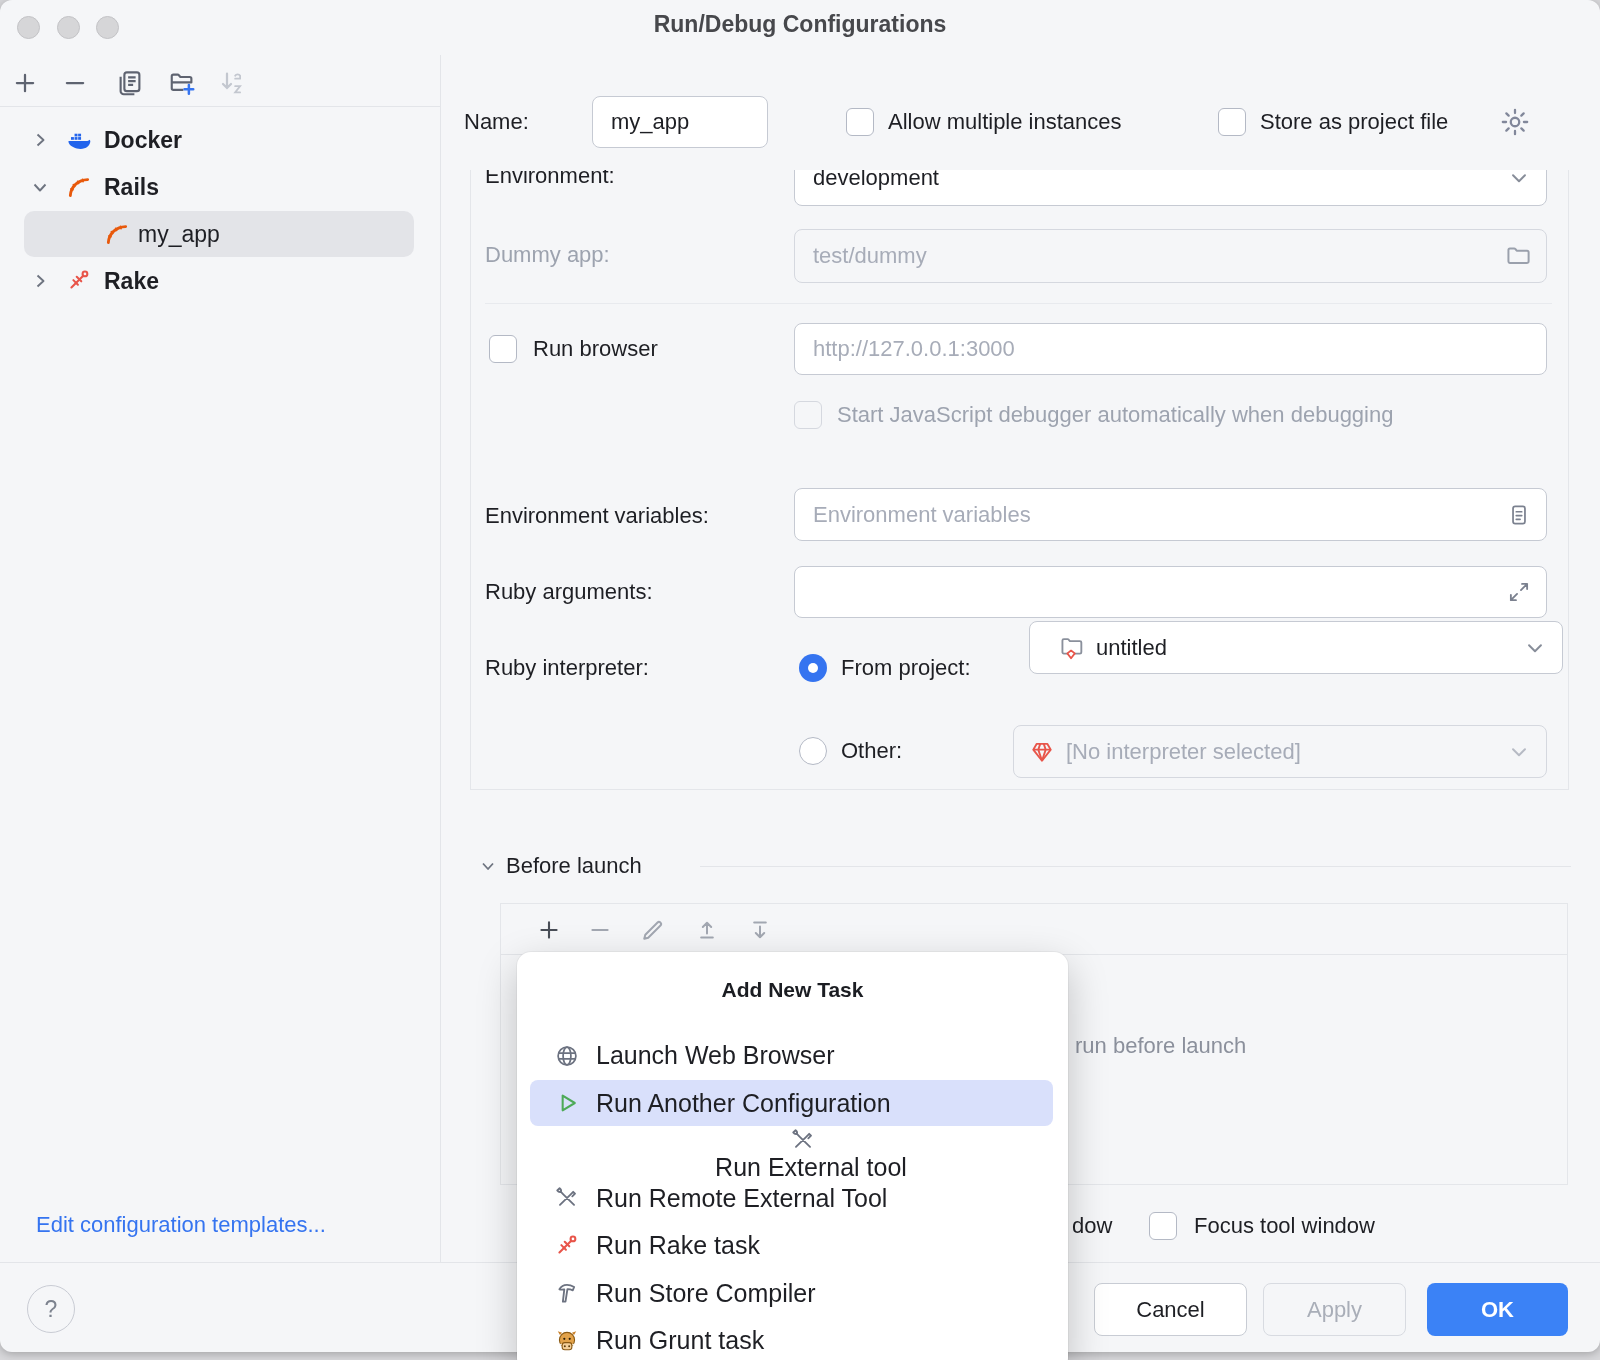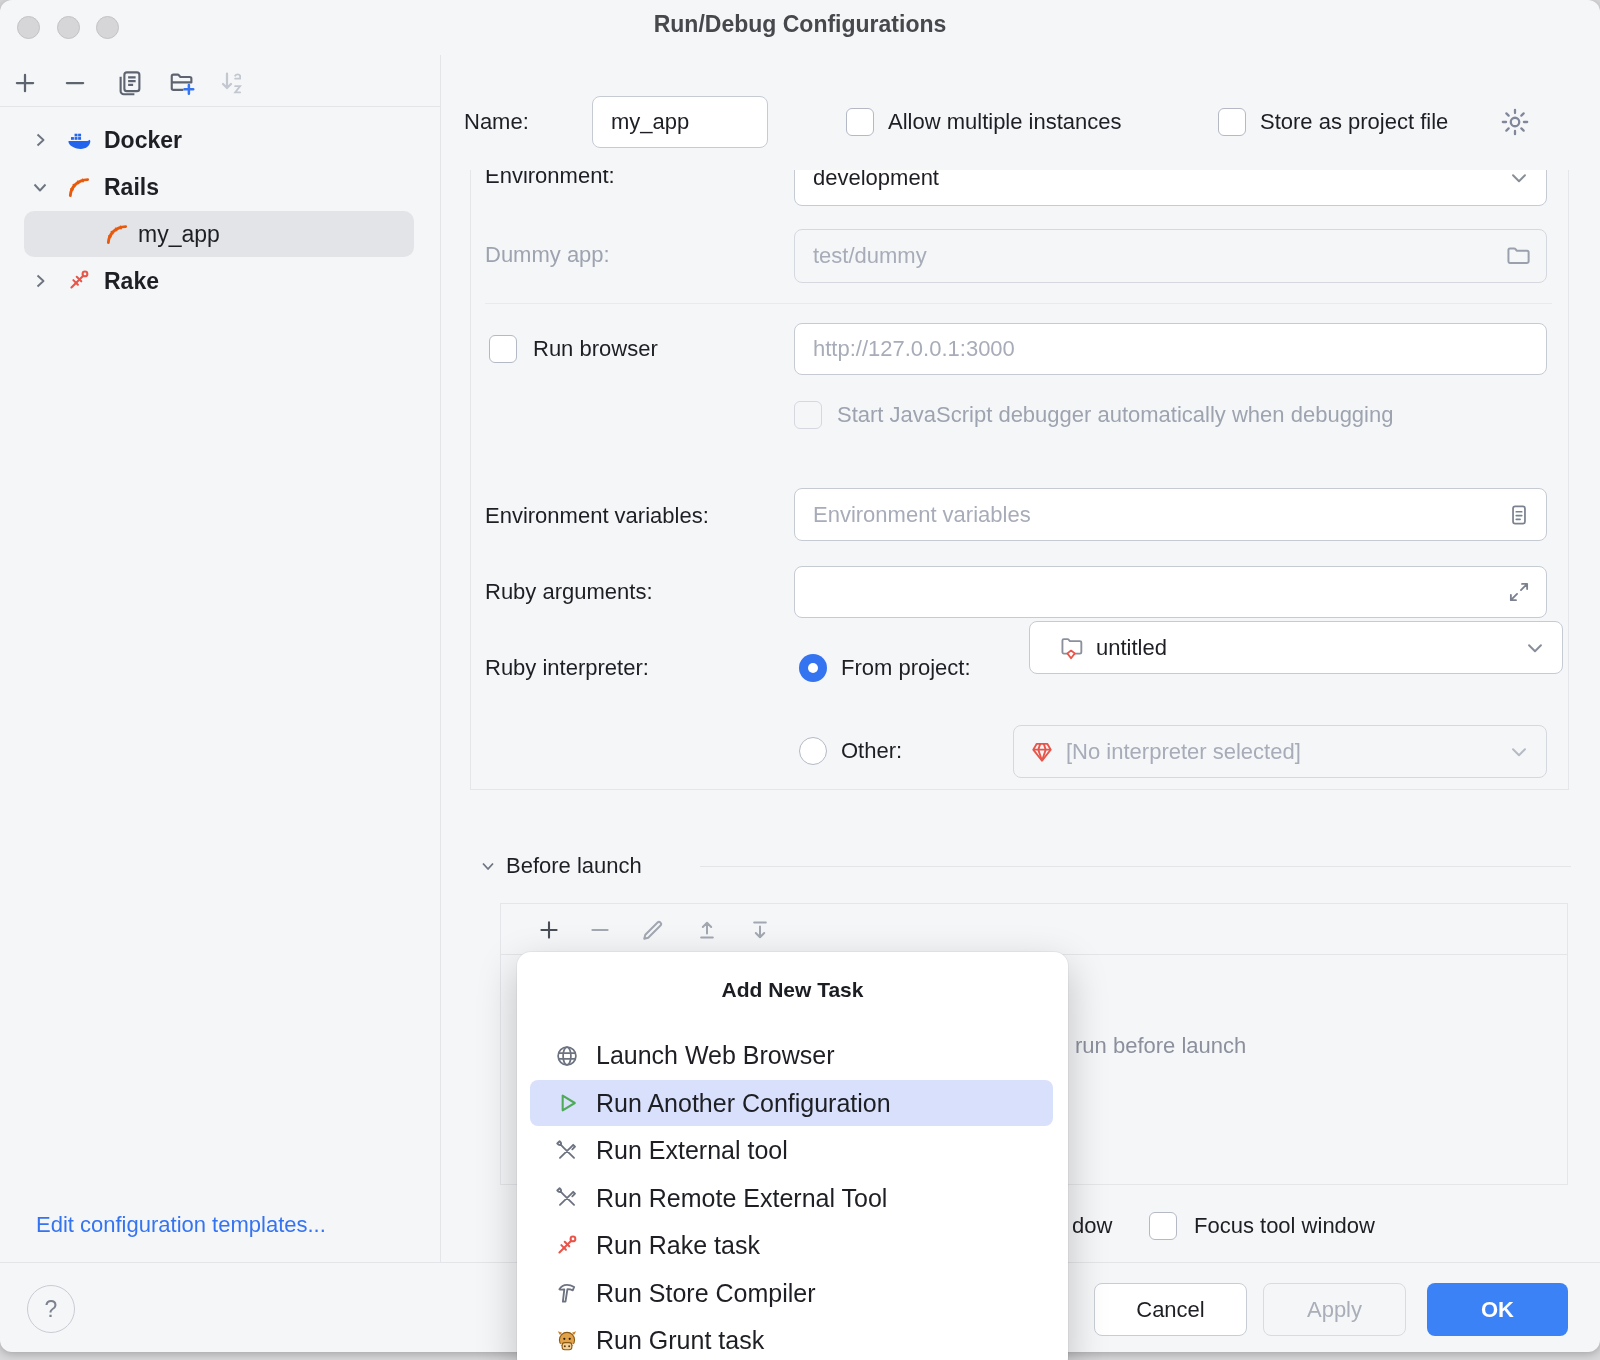--- a/index.html
+++ b/index.html
@@ -359,21 +359,21 @@
 
     <div class="popup-row" style="top:127.5px;">
       <span class="ic">
           <svg width="26" height="26" viewBox="0 0 24 24" fill="none" stroke="#4daa57" stroke-width="1.9" stroke-linejoin="round">
             <path d="M8 5.2v13.6L19.2 12z"></path>
           </svg>
         </span>
       <span class="txt">Run Another Configuration</span>
     </div>
 
-    <div class="popup-row" style="top:175px;">
+    <div class="popup-row" style="top:175px;flex-direction:column;">
       <span class="ic">
           <svg width="26" height="26" viewBox="0 0 24 24" fill="none" stroke="#6c7280" stroke-width="1.7" stroke-linecap="round" stroke-linejoin="round">
             <path d="M8.8 8.8l9.7 9.5M8.8 8.8L6.4 6.4M6.4 6.4C5.1 6.7 3.8 6.2 3 5.1L5.2 2.9c1.1.8 1.6 2.1 1.2 3.5zM15.2 8.8L5.5 18.3M15.2 8.8l2.5-2.5 1.7 1.7-2.5 2.5"></path>
           </svg>
         </span>
       <span class="txt">Run External tool</span>
     </div>
 
     <div class="popup-row" style="top:222.5px;">
       <span class="ic">

